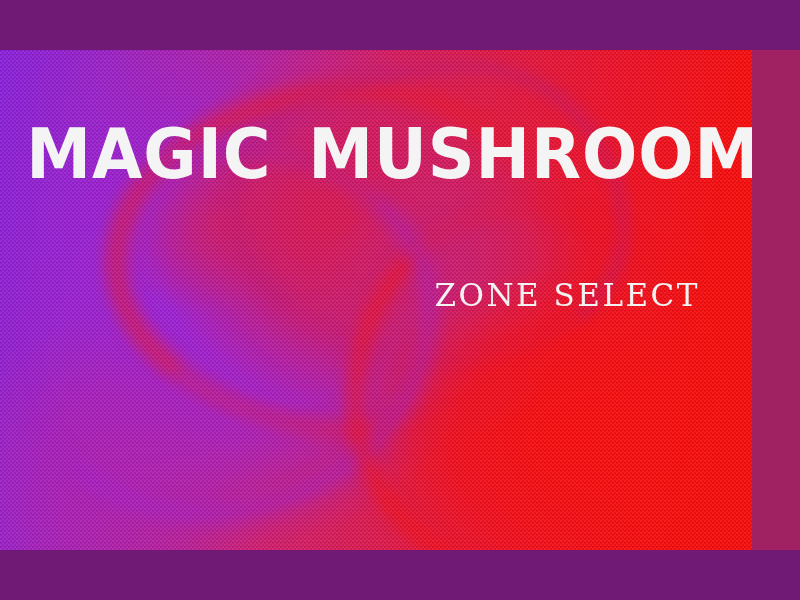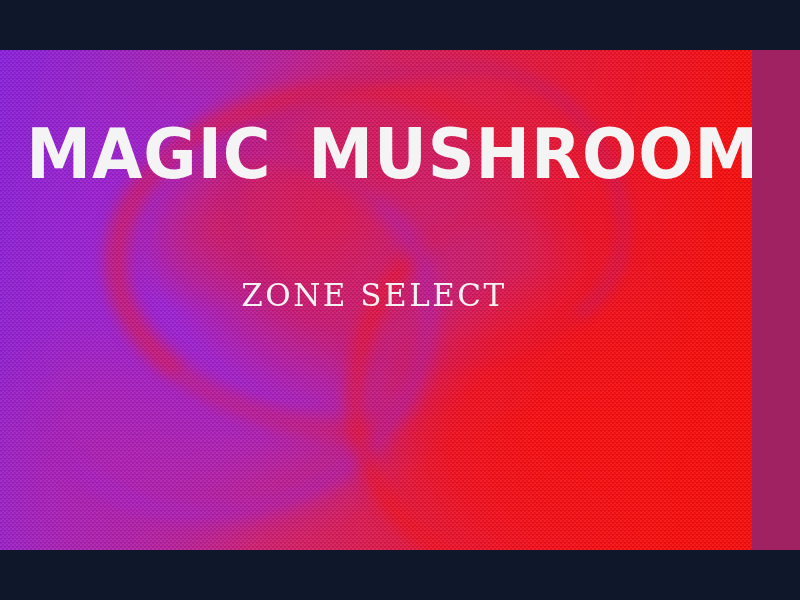--- a/index.html
+++ b/index.html
@@ -13,21 +13,21 @@
     height: 600px;
     overflow: hidden;
     font-family: "Liberation Sans", sans-serif;
   }
 
   
   #screen {
     position: relative;
     width: 800px;
     height: 600px;
-    background: #0f172a;
+    background: #701a75;
     overflow: hidden;
   }
 
   
 
   
   #game-frame {
     position: absolute;
     left: 0;
     top: 50px;
@@ -250,29 +250,28 @@
     transform: scaleX(0.93);
     transform-origin: 50% 50%;
     white-space: nowrap;
   }
 
   #zone-select-label {
     position: absolute;
     left: 0;
     top: 228px;
     width: 700px;
-    text-align: center;
+    text-align: right;
     color: #F2F2F2;
     font-family: "DejaVu Serif", "Liberation Serif", serif;
     font-weight: 400;
     font-size: 31px;
     line-height: 34px;
     letter-spacing: 2.5px;
     white-space: nowrap;
-    padding-left: 24px;
   }
 
   #zone-list {
     position: absolute;
     left: 76px;
     top: 316px;
     margin: 0;
     padding: 0;
     list-style: none;
   }

